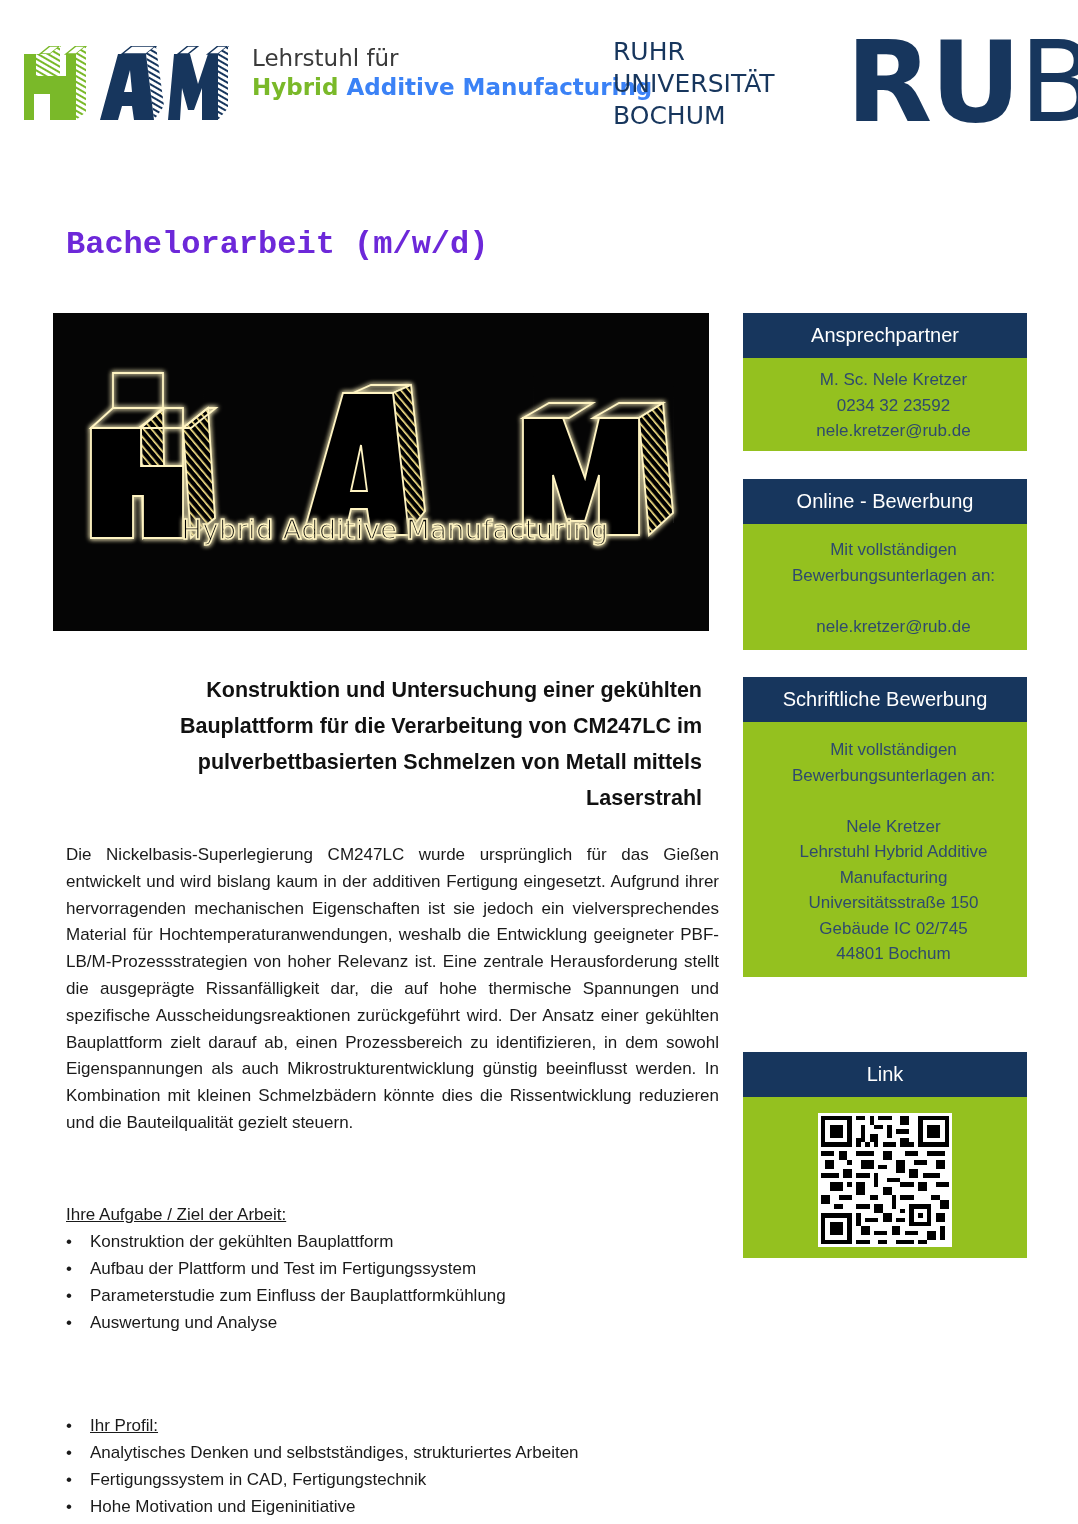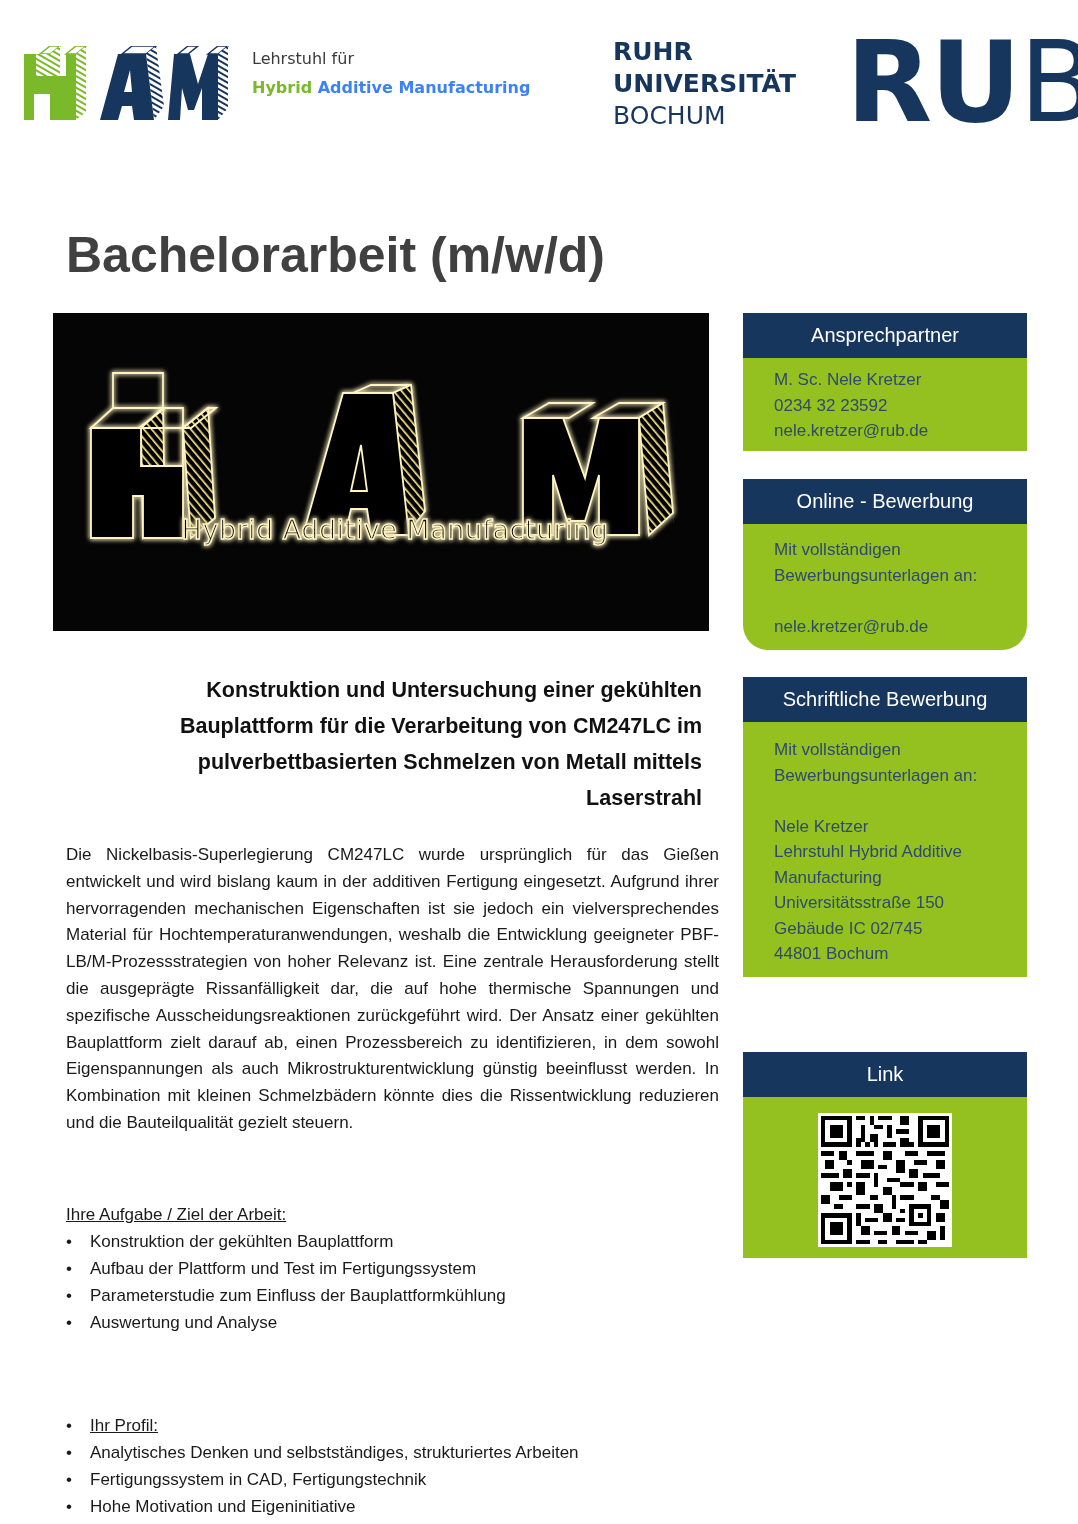--- a/index.html
+++ b/index.html
@@ -1,31 +1,31 @@
 <!DOCTYPE html>
 <html><head>
 <meta charset="utf-8">
 <style>
   * { box-sizing: border-box; margin: 0; padding: 0; }
   html, body { width: 1078px; height: 1524px; background: #ffffff; overflow: hidden; }
   body { position: relative; font-family: "Liberation Sans", "DejaVu Sans", sans-serif; color: #111; }
 
   
   .ham-logo { position: absolute; left: 22px; top: 46px; width: 210px; height: 76px; }
-  .ham-text { position: absolute; left: 252px; top: 44px; font-family: "DejaVu Sans", sans-serif; font-size: 16px; line-height: 29px; color: #3a3a3a; }
+  .ham-text { position: absolute; left: 252px; top: 44px; font-family: "DejaVu Sans", sans-serif; font-size: 23px; line-height: 29px; color: #3a3a3a; }
   .ham-text .green { color: #7ab929; font-weight: bold; }
   .ham-text .navy { color: #3b82f6; font-weight: bold; }
   .rub-text { position: absolute; left: 613px; top: 36px; font-family: "DejaVu Sans", sans-serif; font-size: 25px; line-height: 32px; color: #17365d; }
-  .rub-text .b { font-weight: bold; }
+  .rub-text .b { font-weight: normal; }
   .rub-big { position: absolute; left: 846px; top: 22px; font-family: "DejaVu Sans", sans-serif; font-size: 112px; line-height: 120px; color: #17365d; letter-spacing: -2px; }
   .rub-big .b { font-weight: bold; }
   .rub-big .l { font-weight: normal; }
 
   
-  .page-title { position: absolute; left: 66px; top: 226px; font-size: 50px; font-weight: bold; color: #404040; font-family: Liberation Sans, sans-serif; }
+  .page-title { position: absolute; left: 66px; top: 226px; font-size: 32px; font-weight: bold; color: #6d28d9; font-family: Liberation Mono, monospace; }
 
   
   .hero { position: absolute; left: 53px; top: 313px; width: 656px; height: 318px; background: #050505; overflow: hidden; }
   .hero svg { width: 100%; height: 100%; display: block; }
 
   
   .thesis-title { position: absolute; left: 80px; top: 672px; width: 622px; text-align: right; font-size: 21.5px; line-height: 36px; font-weight: bold; color: #111; }
 
   
   .body-text { position: absolute; left: 66px; top: 842px; width: 653px; font-size: 17px; line-height: 26.8px; text-align: justify; color: #1a1a1a; }
@@ -33,21 +33,21 @@
   .section { position: absolute; left: 66px; width: 640px; font-size: 17px; line-height: 27px; color: #1a1a1a; }
   .section-heading { text-decoration: underline; margin-top: 11px; }
   .bullets { list-style: none; }
   .bullets li { position: relative; padding-left: 24px; }
   .bullets li::before { content: "•"; position: absolute; left: 0; top: 0; }
   .underline { text-decoration: underline; }
 
   
   .card { position: absolute; left: 743px; width: 284px; background: #94c11f; }
   .card-header { background: #17365d; color: #ffffff; text-align: center; font-size: 20px; height: 45px; line-height: 45px; }
-  .card-body { padding: 9px 14px 8px 31px; color: #2f4a6d; font-size: 17px; line-height: 25.5px; }
+  .card-body { padding: 9px 14px 8px 31px; color: #2f4a6d; font-size: 17px; line-height: 25.5px; text-align: center; }
   .card-body .line { display: block; min-height: 25.5px; }
   .qr-wrap { display: flex; justify-content: center; padding: 16px 0 12px 0; }
   .qr { width: 134px; height: 134px; background: #fff; padding: 3px; }
   .qr svg { width: 100%; height: 100%; display: block; }
 </style>
 </head>
 <body>
 
 <div class="ham-logo">
   <svg viewBox="0 0 210 76">
@@ -172,21 +172,21 @@
 
 <div class="card" style="top:313px; height:138px;">
   <div class="card-header">Ansprechpartner</div>
   <div class="card-body">
     <span class="line">M. Sc. Nele Kretzer</span>
     <span class="line">0234 32 23592</span>
     <span class="line">nele.kretzer@rub.de</span>
   </div>
 </div>
 
-<div class="card" style="top:479px; height:171px;border-radius:25px;">
+<div class="card" style="top:479px; height:171px;">
   <div class="card-header">Online - Bewerbung</div>
   <div class="card-body" style="padding-top:13px;">
     <span class="line">Mit vollständigen</span>
     <span class="line">Bewerbungsunterlagen an:</span>
     <span class="line"></span>
     <span class="line">nele.kretzer@rub.de</span>
   </div>
 </div>
 
 <div class="card" style="top:677px; height:300px;">

